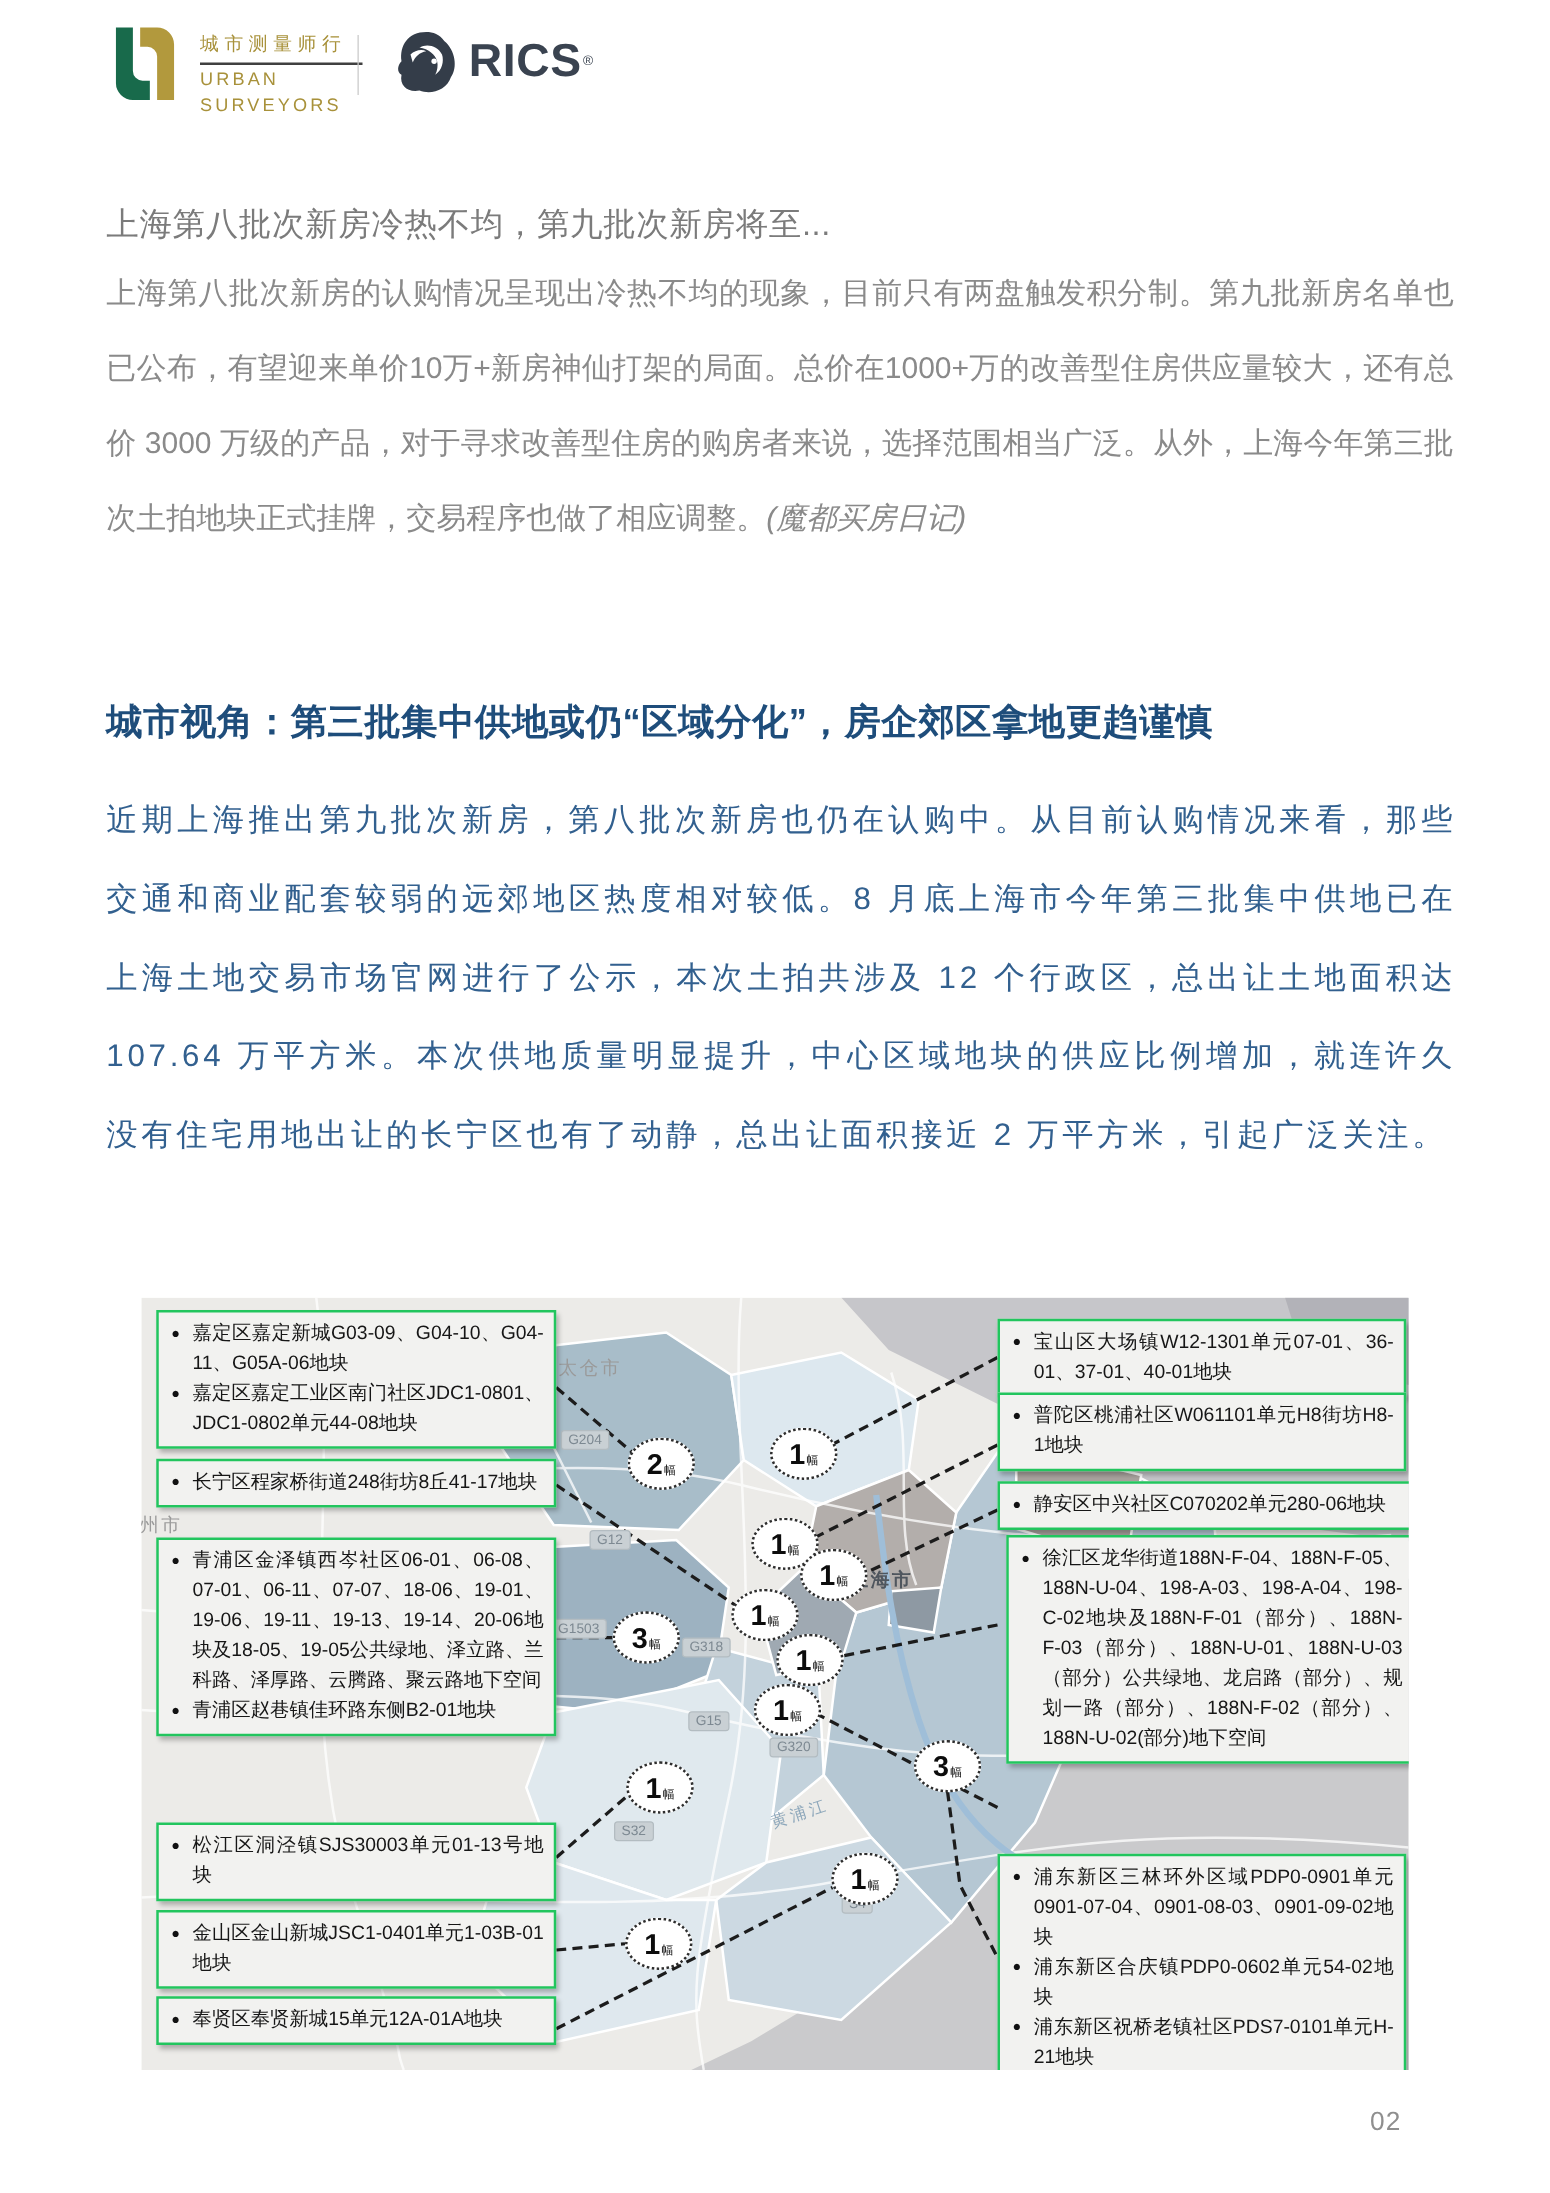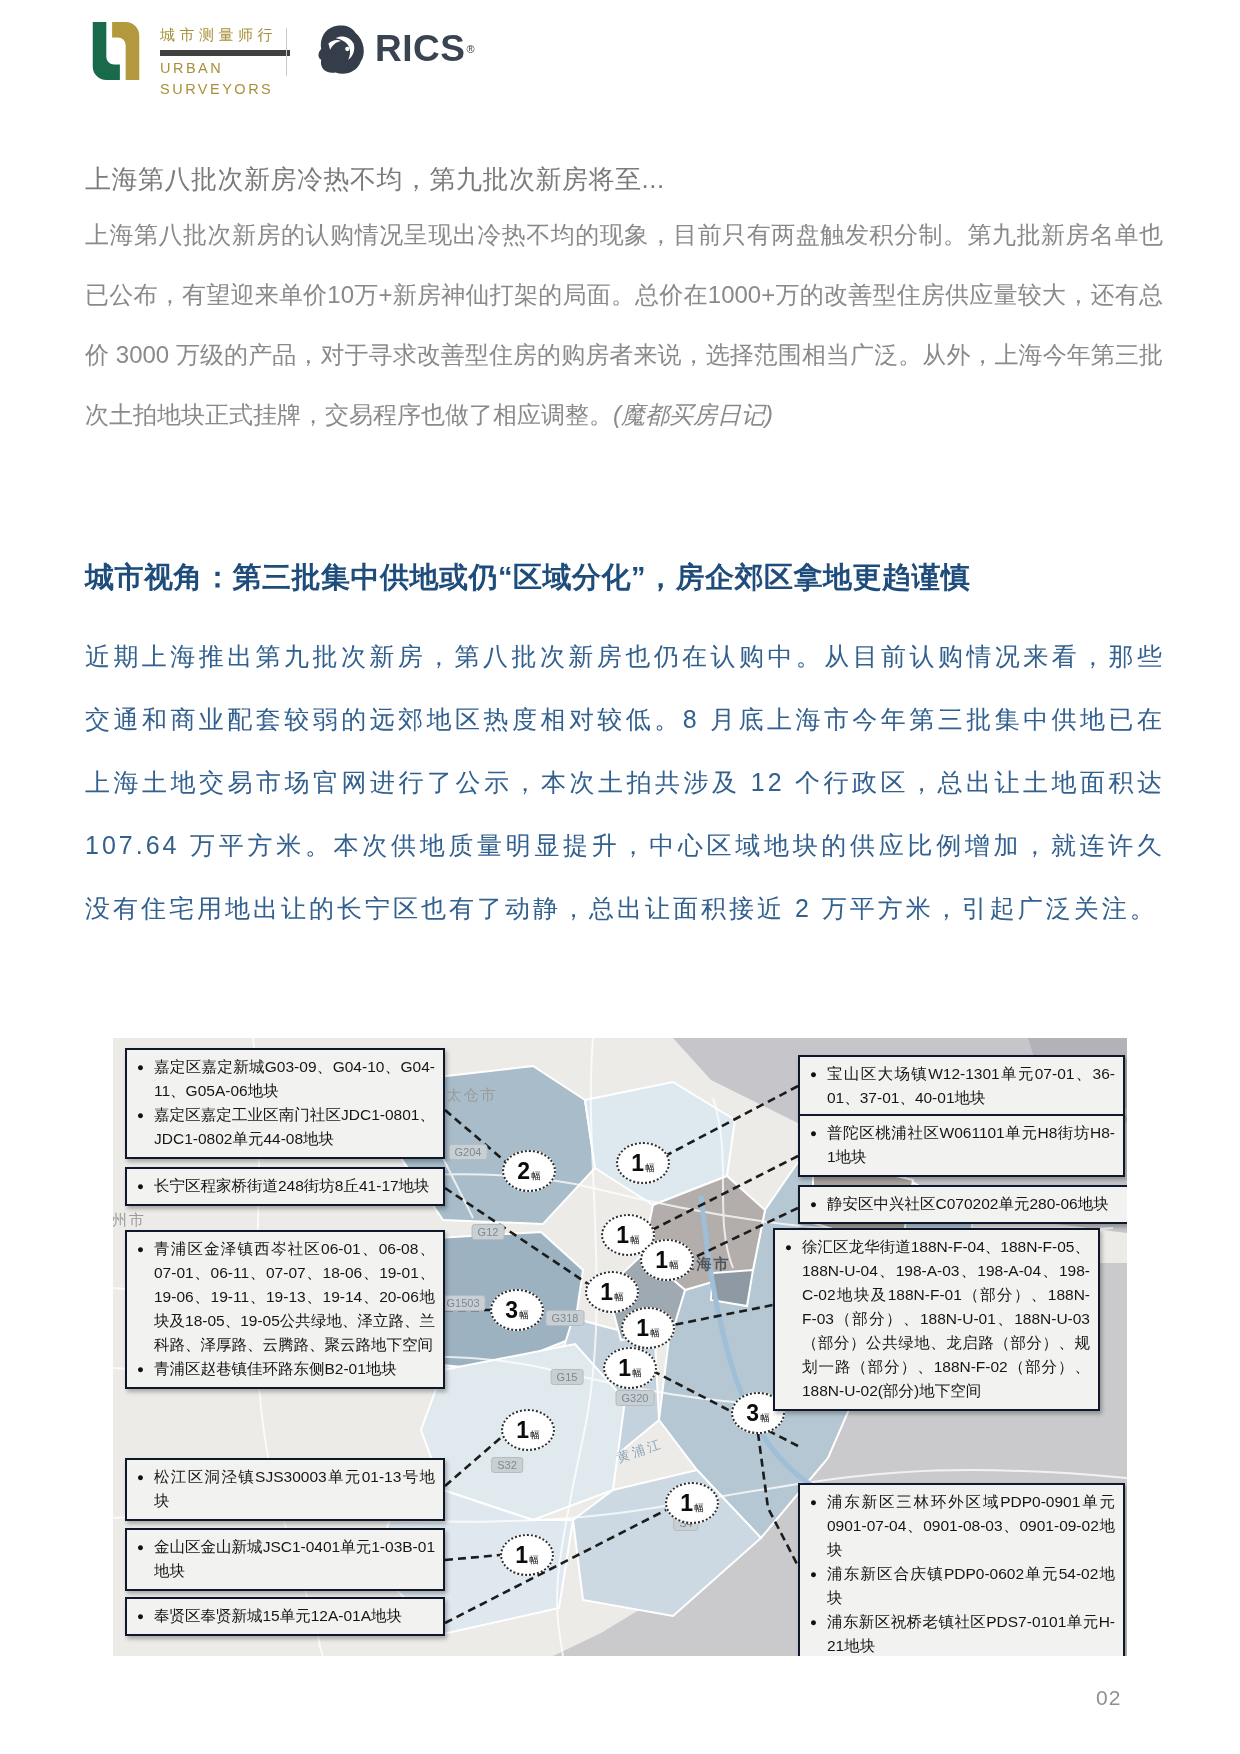--- a/index.html
+++ b/index.html
@@ -3,21 +3,21 @@
 <meta charset="utf-8">
 <style>
   html,body{margin:0;padding:0;background:#ffffff;}
   .page{position:relative;width:1240px;height:1754px;background:#fff;overflow:hidden;
         font-family:"Liberation Sans",sans-serif;}
 
   
   .us-logo{position:absolute;left:85px;top:20px;width:62px;height:62px;}
   .brand-text{position:absolute;left:160px;top:26px;width:130px;}
   .brand-cn{font-size:15px;letter-spacing:4.5px;color:#a8913a;white-space:nowrap;
-            padding-bottom:5px;border-bottom:6px solid #404040;}
+            padding-bottom:5px;border-bottom:2px solid #404040;}
   .brand-en{font-family:Liberation Sans, sans-serif;font-size:14.5px;letter-spacing:2.5px;
             color:#a8913a;margin-top:4px;line-height:17px;white-space:nowrap;}
   .header-divider{position:absolute;left:286px;top:28px;width:1px;height:48px;background:#c9c9c9;}
   .rics{position:absolute;left:314px;top:22px;display:flex;align-items:center;}
   .rics-lion{width:54px;height:54px;}
   .rics-text{font-size:37px;font-weight:bold;color:#3a4350;letter-spacing:.5px;margin-left:7px;}
   .rics-reg{font-size:11px;color:#3a4350;vertical-align:12px;margin-left:1px;}
 
   
   .h1{position:absolute;left:85px;top:162px;font-size:26px;font-weight:normal;color:#7b7b7b;letter-spacing:.5px;}
@@ -25,21 +25,21 @@
       color:#8a8a8a;text-align:justify;}
   .p1 .src{font-style:italic;}
   .h2{position:absolute;left:85px;top:558px;font-size:29px;font-weight:bold;color:#1e4d7b;letter-spacing:.5px;}
   .p2{position:absolute;left:85px;top:625px;width:1080px;font-size:25px;line-height:63px;
       color:#32608f;text-align:justify;letter-spacing:3px;}
 
   
   .map{position:absolute;left:113px;top:1038px;width:1014px;height:618px;overflow:hidden;}
   .map svg.basemap{position:absolute;left:0;top:0;}
 
-  .callout{position:absolute;background:#f2f2f0;border:2px solid #0f172a;box-sizing:border-box;
+  .callout{position:absolute;background:#f2f2f0;border:2px solid #22c55e;box-sizing:border-box;
            box-shadow:2px 3px 4px rgba(0,0,0,.28);padding:5px 8px 6px 10px;}
   .ci{position:relative;padding-left:17px;font-size:15.5px;line-height:24px;color:#161616;text-align:justify;}
   .ci::before{content:"●";position:absolute;left:0;top:0;font-size:11.5px;color:#111;}
 
   .marker{position:absolute;width:54px;height:42px;background:#fff;border:2px dotted #2e2e2e;
           border-radius:50%;transform:translate(-50%,-50%);display:flex;align-items:center;
           justify-content:center;box-sizing:border-box;}
   .mn{font-size:23px;font-weight:bold;color:#0c0c0c;line-height:1;}
   .mu{font-size:9.5px;color:#0c0c0c;margin-top:11px;margin-left:1px;}
 
@@ -224,21 +224,21 @@
 
     <div class="callout" style="left:685px;top:17px;width:327px">
       <div class="ci">宝山区大场镇W12-1301单元07-01、36-01、37-01、40-01地块</div>
     </div>
     <div class="callout" style="left:685px;top:76px;width:327px">
       <div class="ci">普陀区桃浦社区W061101单元H8街坊H8-1地块</div>
     </div>
     <div class="callout" style="left:685px;top:147px;width:369px">
       <div class="ci">静安区中兴社区C070202单元280-06地块</div>
     </div>
-    <div class="callout" style="left:660px;top:190px;width:327px">
+    <div class="callout" style="left:692px;top:190px;width:327px">
       <div class="ci">徐汇区龙华街道188N-F-04、188N-F-05、188N-U-04、198-A-03、198-A-04、198-C-02地块及188N-F-01（部分）、188N-F-03（部分）、188N-U-01、188N-U-03（部分）公共绿地、龙启路（部分）、规划一路（部分）、188N-F-02（部分）、188N-U-02(部分)地下空间</div>
     </div>
     <div class="callout" style="left:685px;top:445px;width:327px">
       <div class="ci">浦东新区三林环外区域PDP0-0901单元0901-07-04、0901-08-03、0901-09-02地块</div>
       <div class="ci">浦东新区合庆镇PDP0-0602单元54-02地块</div>
       <div class="ci">浦东新区祝桥老镇社区PDS7-0101单元H-21地块</div>
     </div>
   </div>
 
   <div class="page-num">02</div>

